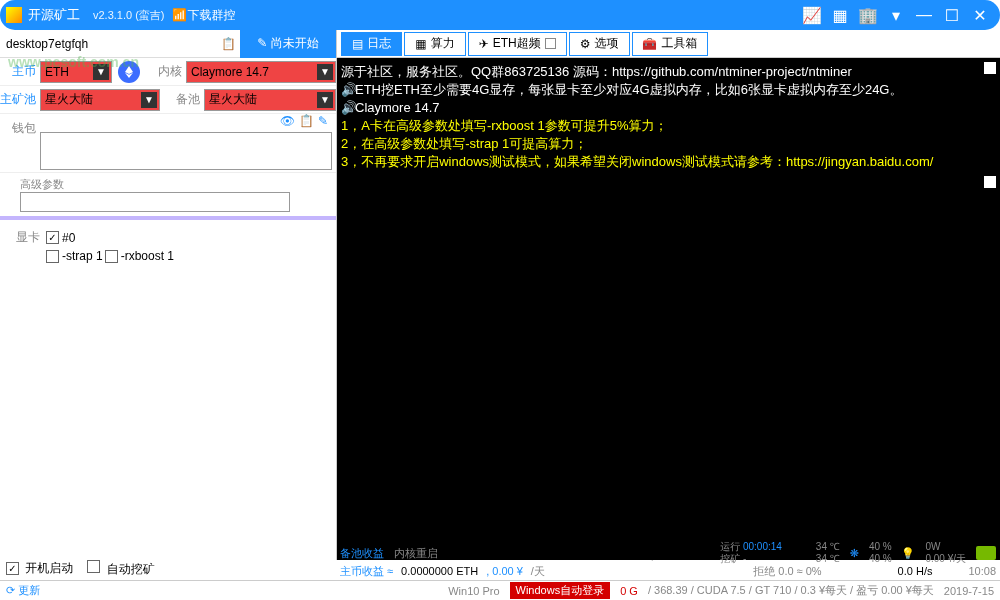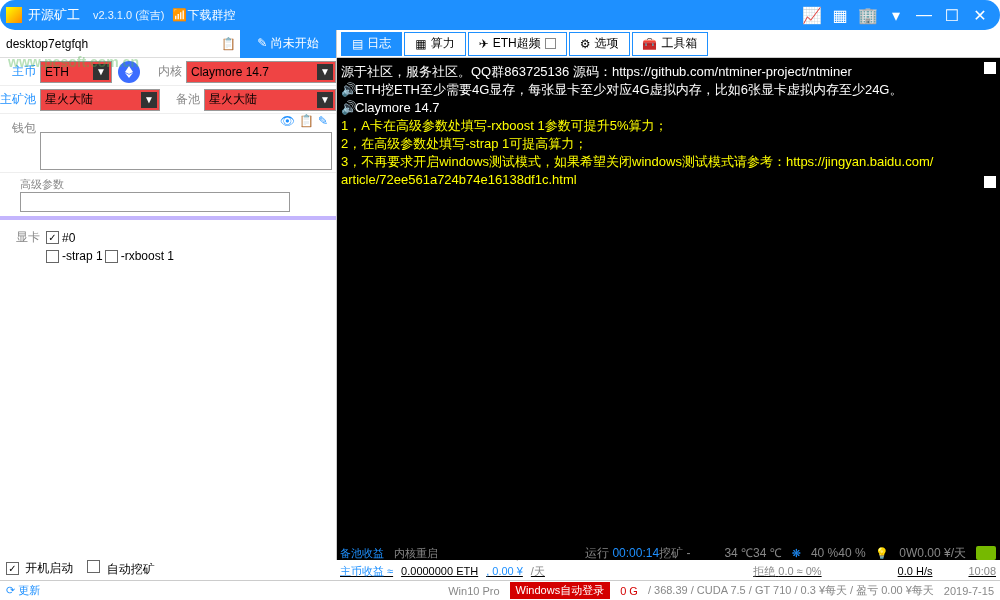--- a/index.html
+++ b/index.html
@@ -41,25 +41,25 @@
 .tab.active { background: #1e90ff; color: #fff; }
 .tab .tcb { width: 11px; height: 11px; border: 1px solid #888; }
 .console { flex: 1; background: #000; color: #fff; font-family: "SimSun", monospace; font-size: 13px; padding: 5px 4px; position: relative; overflow: hidden; line-height: 18px; }
 .console .white { color: #fff; }
 .console .yellow { color: #ffff00; }
 .console .sq { position: absolute; right: 4px; width: 12px; height: 12px; background: #fff; }
 .console .spk { display: inline-block; width: 14px; }
 .bottom-left { position: absolute; left: 6px; bottom: 22px; display: flex; gap: 14px; }
 .status1 { position: absolute; bottom: 20px; left: 340px; right: 4px; height: 36px; font-size: 11px; }
 .status1 .r1 { display: flex; align-items: center; height: 18px; gap: 10px; }
-.status1 .r2 { display: flex; align-items: center; height: 18px; gap: 8px; text-decoration: underline; }
+.status1 .r2 { display: flex; align-items: center; height: 18px; gap: 8px; }
 .blue { color: #1e90ff; }
 .gray { color: #888; }
 .dig-icon { font-size: 14px; }
-.stat-block { display: flex; flex-direction: row; line-height: 12px; font-size: 12px; }
+.stat-block { display: flex; flex-direction: column; line-height: 12px; font-size: 10px; }
 .footer { position: absolute; bottom: 0; left: 0; right: 0; height: 20px; border-top: 1px solid #ccc; display: flex; align-items: center; font-size: 11px; padding: 0 6px; gap: 10px; }
 .footer .red-badge { background: #d40000; color: #fff; padding: 1px 6px; }
 .nvidia { width: 20px; height: 14px; background: #76b900; border-radius: 2px; }
 .refresh { color: #1e90ff; display: flex; align-items: center; gap: 3px; cursor: pointer; }
 </style>
 </head>
 <body>
 
 <div class="watermark">
   <br>
@@ -159,21 +159,20 @@
     </div>
     <div class="console">
       <div class="sq" style="top:4px"></div>
       <div class="sq" style="top:118px"></div>
       <div class="white">源于社区，服务社区。QQ群863725136 源码：https://github.com/ntminer-project/ntminer</div>
       <div class="white"><span class="spk">🔊</span><span>ETH挖ETH至少需要4G显存，每张显卡至少对应4G虚拟内存，比如6张显卡虚拟内存至少24G。</span></div>
       <div class="white"><span class="spk">🔊</span><span>Claymore 14.7</span></div>
       <div class="yellow">1，A卡在高级参数处填写-rxboost 1参数可提升5%算力；</div>
       <div class="yellow">2，在高级参数处填写-strap 1可提高算力；</div>
       <div class="yellow">3，不再要求开启windows测试模式，如果希望关闭windows测试模式请参考：https://jingyan.baidu.com/</div>
-      <div class="yellow">article/72ee561a724b74e16138df1c.html</div>
     </div>
   </div>
 </div>
 
 <div class="bottom-left">
   <span><span class="cb checked"></span> <span>开机启动</span></span>
   <span><span class="cb"></span> <span>自动挖矿</span></span>
 </div>
 
 <div class="status1">

